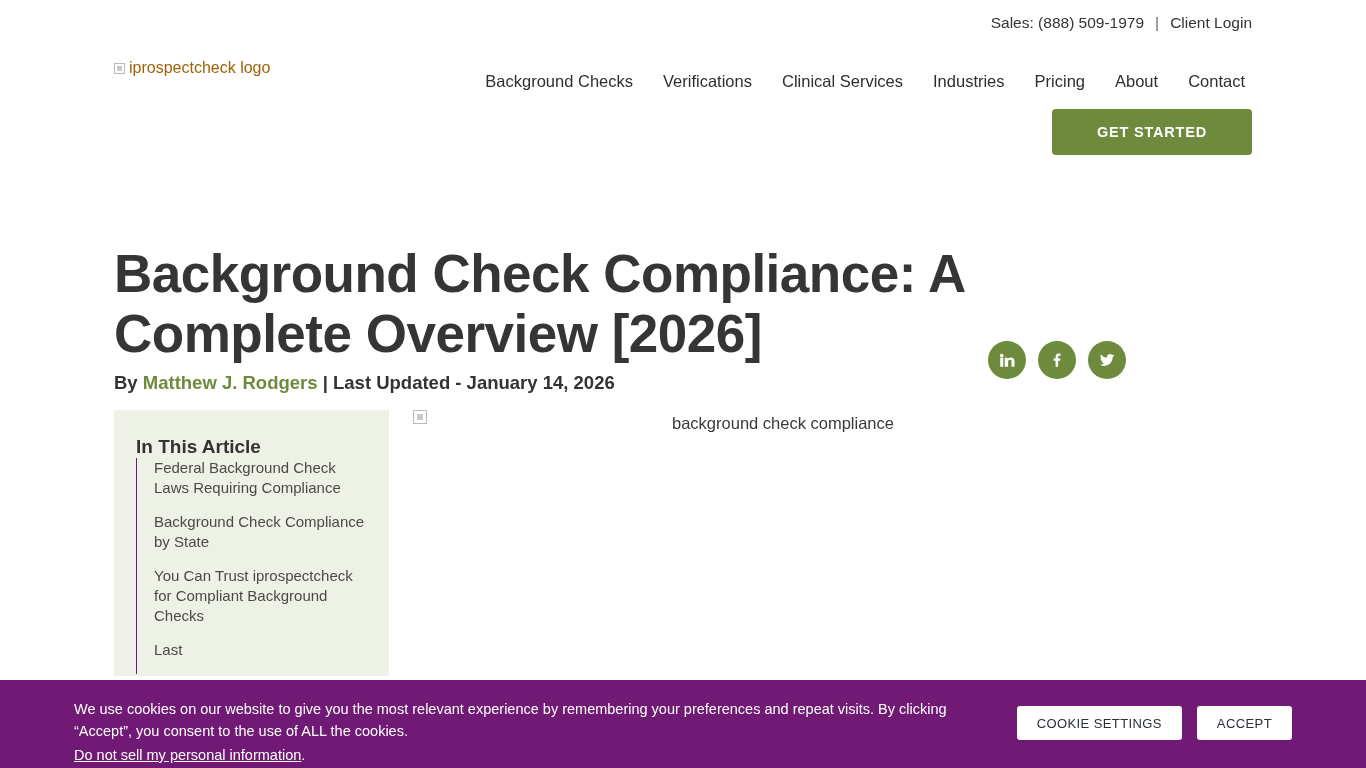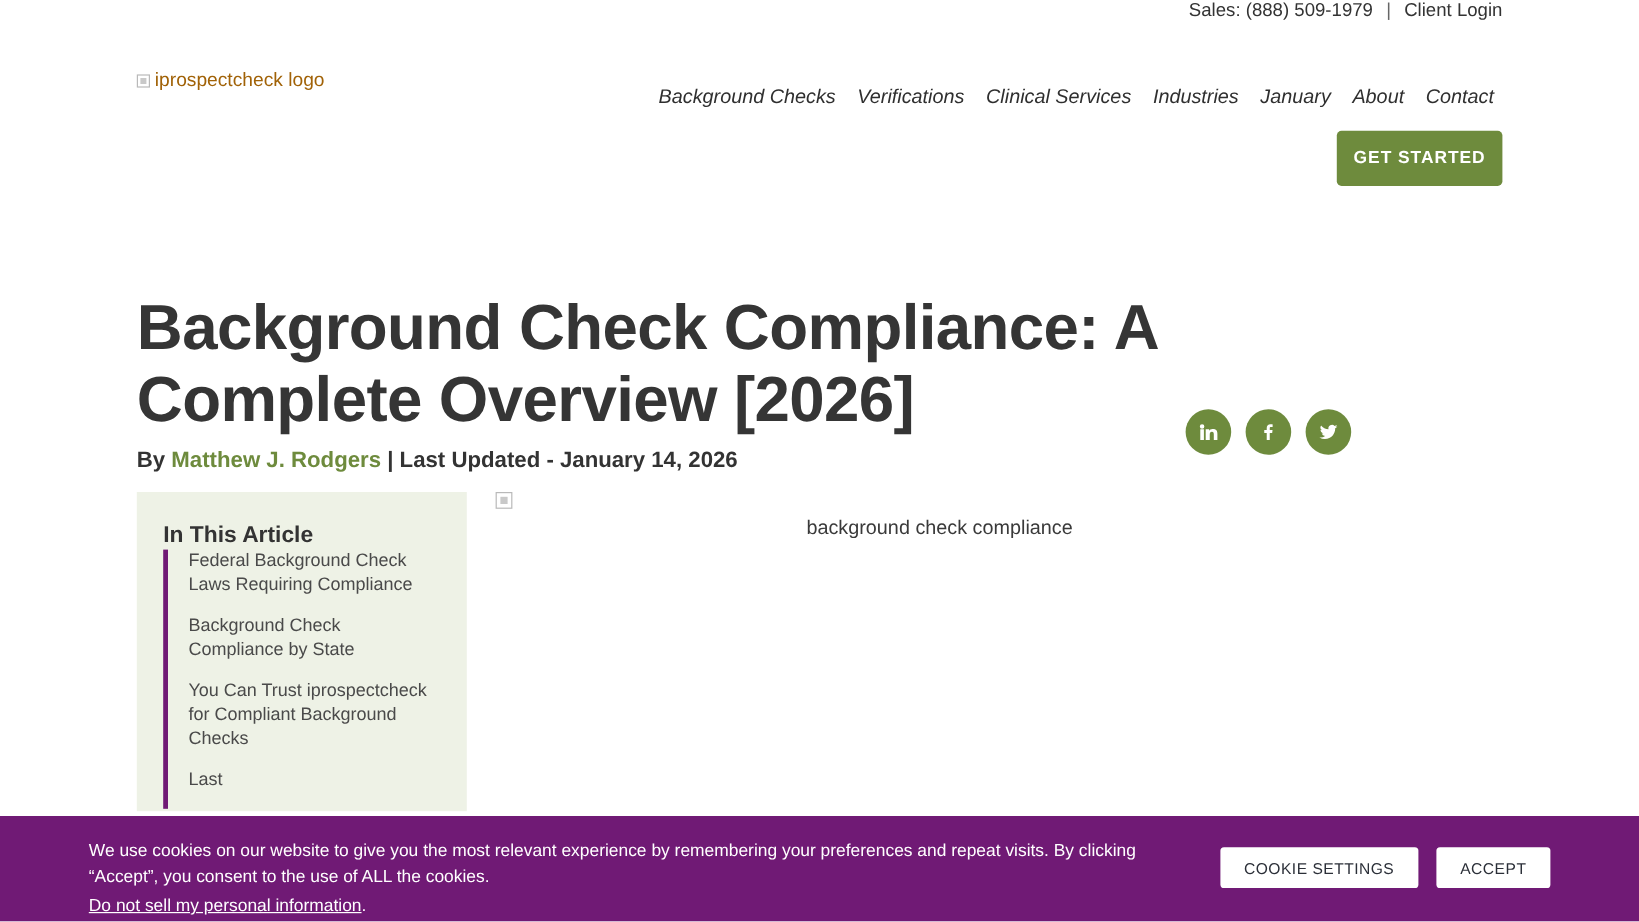--- a/index.html
+++ b/index.html
@@ -9,21 +9,21 @@
     overflow: hidden;
     background: #ffffff;
     font-family: "Liberation Sans", sans-serif;
     color: #3a3a3a;
   }
   .page { position: relative; width: 1366px; height: 768px; background: #fff; }
 
   
   .topbar {
     position: absolute; top: 0; left: 0; width: 1366px; height: 46px;
-    display: flex; align-items: flex-start; justify-content: flex-end;
+    display: flex; align-items: center; justify-content: flex-end;
     padding-right: 114px;
     font-size: 15.5px; color: #333;
   }
   .topbar .sales { white-space: nowrap; }
   .topbar .sep { margin: 0 11px; color: #666; }
   .topbar a { color: #333; text-decoration: none; }
 
   
   .header {
     position: absolute; top: 46px; left: 0; width: 1366px; height: 122px;
@@ -36,27 +36,27 @@
     display: inline-block; width: 11px; height: 11px;
     border: 1px solid #b9b9b9; margin-right: 4px; vertical-align: -1px;
     position: relative;
   }
   .logo .brokenimg::after {
     content: ""; position: absolute; left: 2px; top: 2px;
     width: 5px; height: 5px; background: #c9c9c9;
   }
   .nav {
     position: absolute; right: 114px; top: 26px;
-    display: flex; align-items: flex-start; gap: 4px;
-    font-size: 16.5px; color: #2f2f2f; font-style: italic;
+    display: flex; align-items: flex-start; gap: 16px;
+    font-size: 16.5px; color: #2f2f2f;
   }
   .nav-item { padding: 0 7px; white-space: nowrap; cursor: pointer; }
   .cta {
     position: absolute; right: 114px; top: 63px;
-    width: 138px; height: 46px;
+    width: 200px; height: 46px;
     background: #6e8b3d; color: #fff;
     border: none; border-radius: 4px;
     font-size: 14.5px; font-weight: bold; letter-spacing: 0.8px;
     display: flex; align-items: center; justify-content: center;
     cursor: pointer;
   }
 
   
   .title {
     position: absolute; left: 114px; top: 208px; width: 1010px;
@@ -81,41 +81,41 @@
   .soc svg { width: 18px; height: 18px; fill: #fff; }
 
   
   .tocbox {
     position: absolute; left: 114px; top: 410px;
     width: 275px; height: 266px;
     background: #eef2e6;
     padding: 26px 22px 0 22px;
   }
   .toc-title { font-size: 19px; font-weight: bold; color: #333; }
-  .toc-list { list-style: none; margin: 0; padding: 0; border-left: 4px solid #701a75; }
+  .toc-list { list-style: none; margin: 0; padding: 0; border-left: 1px solid #701a75; }
   .toc-list li {
     padding: 0 0 14px 17px;
     font-size: 15px; line-height: 20px; color: #4a4a4a; cursor: pointer;
   }
 
   
   .hero {
     position: absolute; left: 413px; top: 410px;
     width: 740px; height: 266px;
   }
   .hero .ph {
     position: absolute; left: 0; top: 0;
     width: 14px; height: 14px; border: 1px solid #b9b9b9;
   }
   .hero .ph::after {
     content: ""; position: absolute; left: 3px; top: 3px;
     width: 6px; height: 6px; background: #c9c9c9;
   }
   .hero .alt {
-    position: absolute; left: 0; top: 21px; width: 740px;
+    position: absolute; left: 0; top: 4px; width: 740px;
     text-align: center; font-size: 16.5px; color: #3a3a3a;
   }
 
   
   .cookiebar {
     position: absolute; left: 0; bottom: 0; width: 1366px; height: 88px;
     background: #701a75; color: #fff;
   }
   .cookietext {
     position: absolute; left: 74px; top: 18px; width: 900px;
@@ -150,21 +150,21 @@
   <div class="header">
     <div class="logo">
       <span class="brokenimg"></span><span>iprospectcheck logo</span>
     </div>
 
     <nav class="nav">
       <span class="nav-item">Background Checks</span>
       <span class="nav-item">Verifications</span>
       <span class="nav-item">Clinical Services</span>
       <span class="nav-item">Industries</span>
-      <span class="nav-item">January</span>
+      <span class="nav-item">Pricing</span>
       <span class="nav-item">About</span>
       <span class="nav-item">Contact</span>
     </nav>
 
     <button class="cta">GET STARTED</button>
   </div>
 
   <h1 class="title">Background Check Compliance: A Complete Overview [2026]</h1>
 
   <div class="byline">

